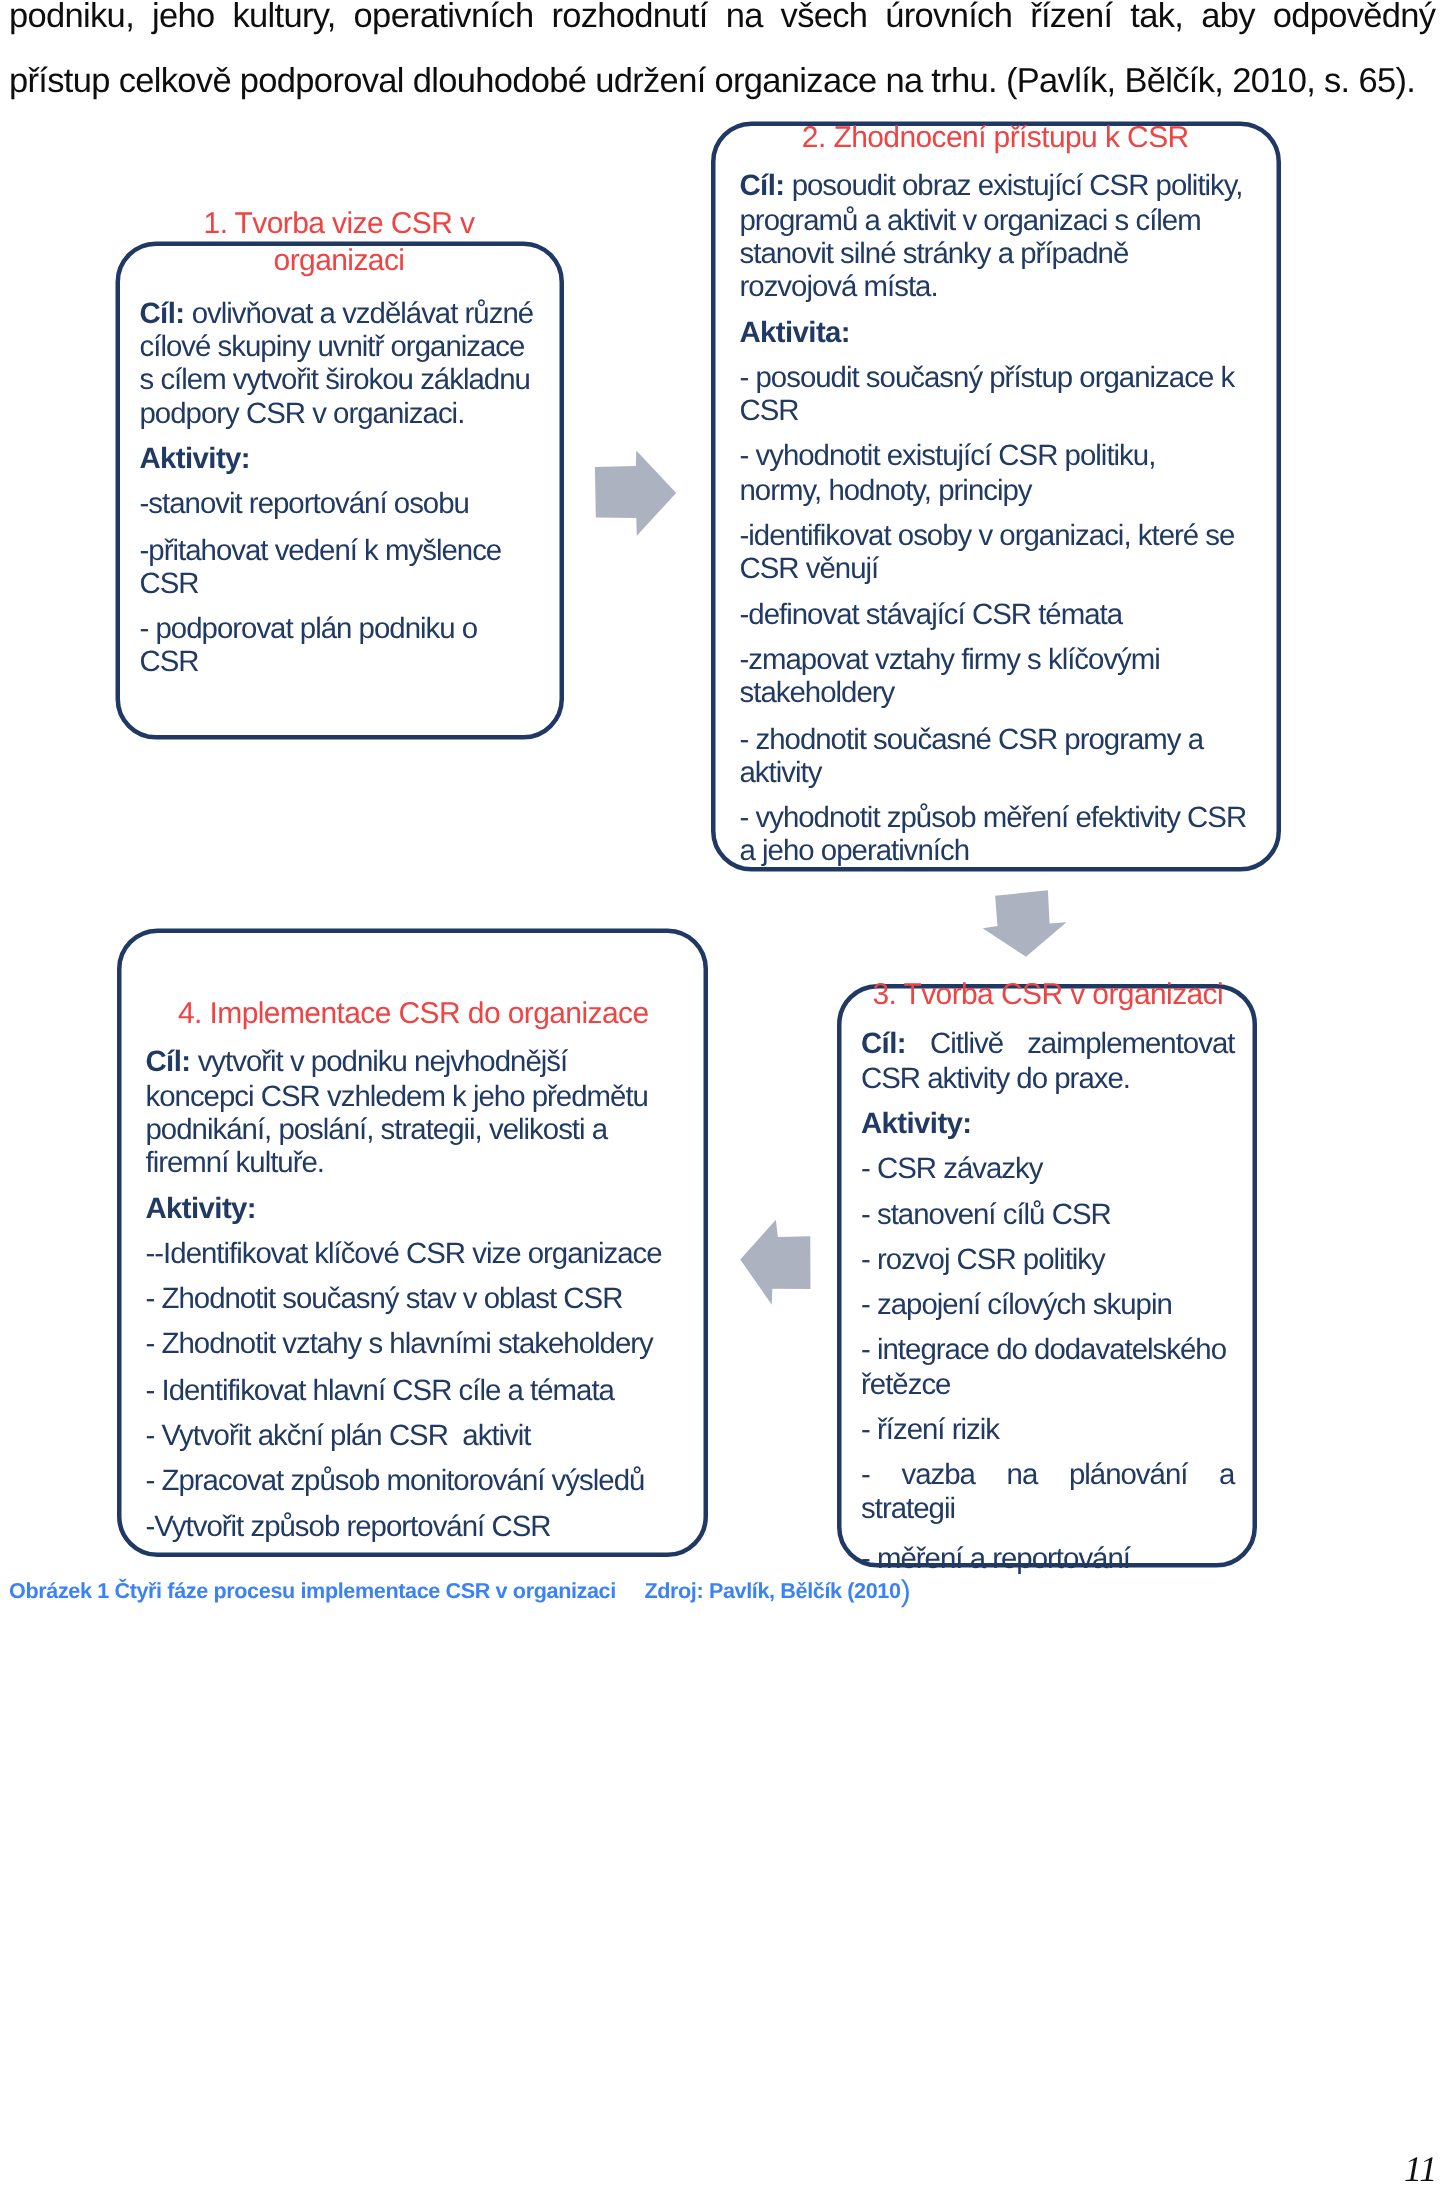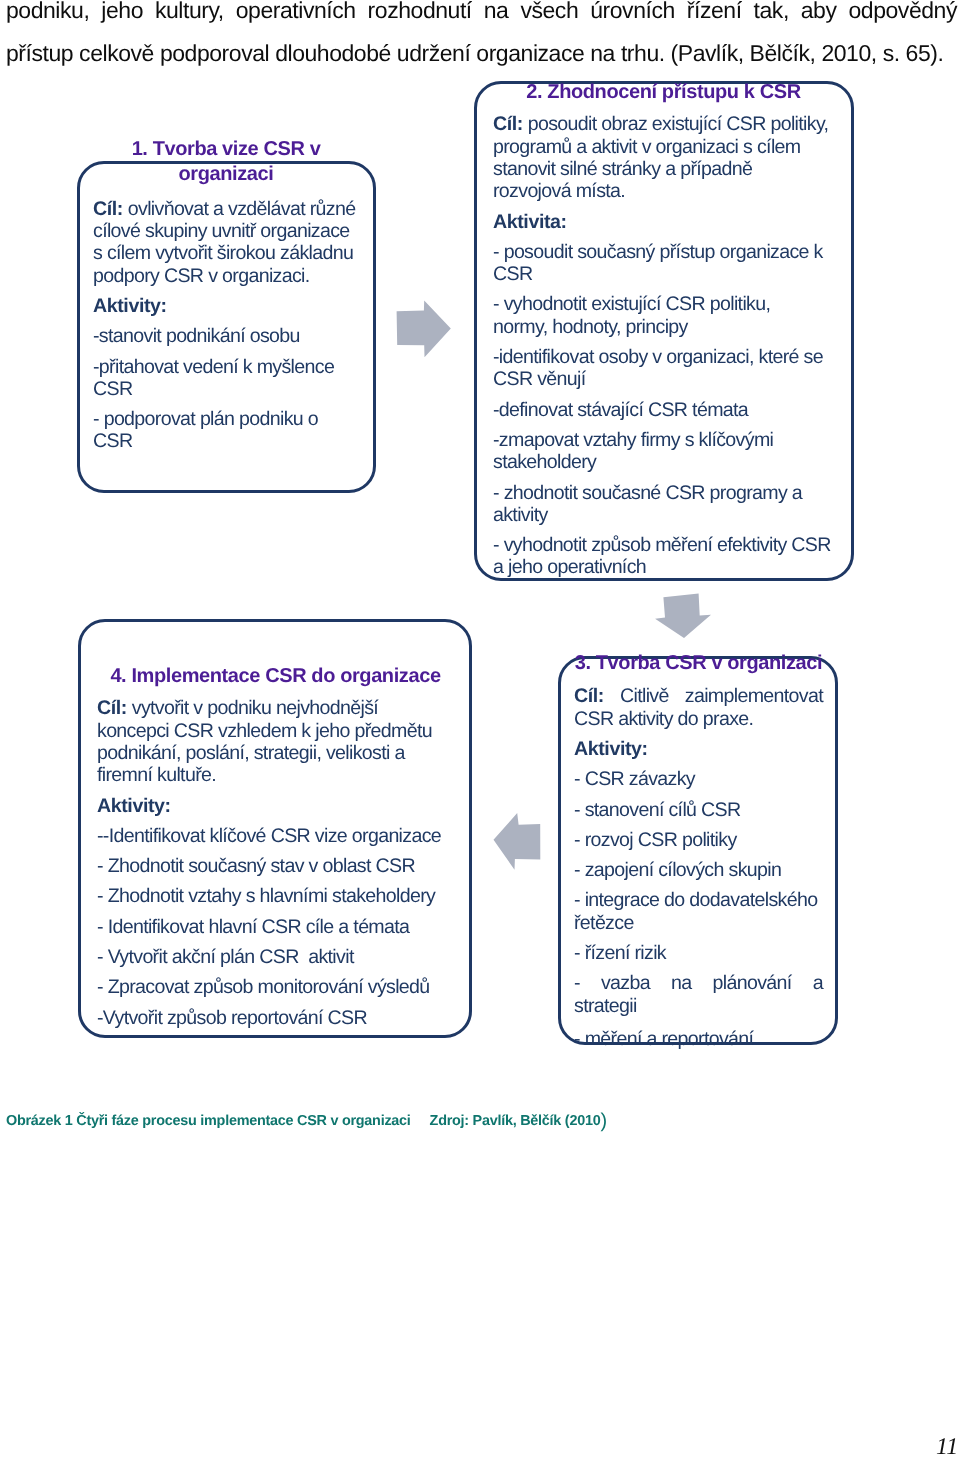--- a/index.html
+++ b/index.html
@@ -34,35 +34,35 @@
   }
   .boxbody {
     position:absolute;
     color:#213a63;
     font-size:19.6px;
     line-height:22.3px;
     letter-spacing:-0.66px;
     white-space:nowrap;
   }
   .boxbody .ttl {
-    font-weight:bold; text-align:center;
+    font-weight:normal; text-align:center;
     font-size:20px; letter-spacing:-0.4px; line-height:25.4px;
-    color:#4c1d95;
+    color:#ef4444;
   }
   .boxbody p { margin:0; }
   .boxbody p.sp { margin-top:8px; }
   .boxbody p.just { display:flex; justify-content:space-between; }
   .b { font-weight:bold; letter-spacing:-0.4px; }
 
   .arrow { position:absolute; }
 
   
   .caption {
-    position:absolute; left:6px; top:1112px;
-    font-size:14.4px; font-weight:bold; color:#0f766e;
+    position:absolute; left:6px; top:1052px;
+    font-size:14.4px; font-weight:bold; color:#3b82f6;
     letter-spacing:-0.25px; white-space:nowrap; line-height:18px;
   }
   .caption .src { margin-left:19px; }
   .caption .paren { font-weight:normal; font-size:20px; line-height:0; vertical-align:-2px; }
   .pageno {
     position:absolute; left:936px; top:1436px;
     font-size:24px; font-style:italic; color:#111; line-height:23px;
     font-family:"Liberation Serif", serif;
   }
 </style>
@@ -93,21 +93,21 @@
   <div class="boxbody" style="left:93px; top:137px; width:266px;">
     <div class="ttl">
       <p>1. Tvorba vize CSR v</p>
       <p>organizaci</p>
     </div>
     <p style="margin-top:10px;"><span class="b">Cíl:</span><span> ovlivňovat a vzdělávat různé</span></p>
     <p>cílové skupiny uvnitř organizace</p>
     <p>s cílem vytvořit širokou základnu</p>
     <p>podpory CSR v organizaci.</p>
     <p class="b sp">Aktivity:</p>
-    <p class="sp">-stanovit podnikání osobu</p>
+    <p class="sp">-stanovit reportování osobu</p>
     <p class="sp">-přitahovat vedení k myšlence</p>
     <p>CSR</p>
     <p class="sp">- podporovat plán podniku o</p>
     <p>CSR</p>
   </div>
 
   <div class="box" style="left:474px; top:81px; width:380px; height:500px;"></div>
   <div class="boxbody" style="left:493px; top:80px; width:341px;">
     <div class="ttl">
       <p>2. Zhodnocení přístupu k CSR</p>

